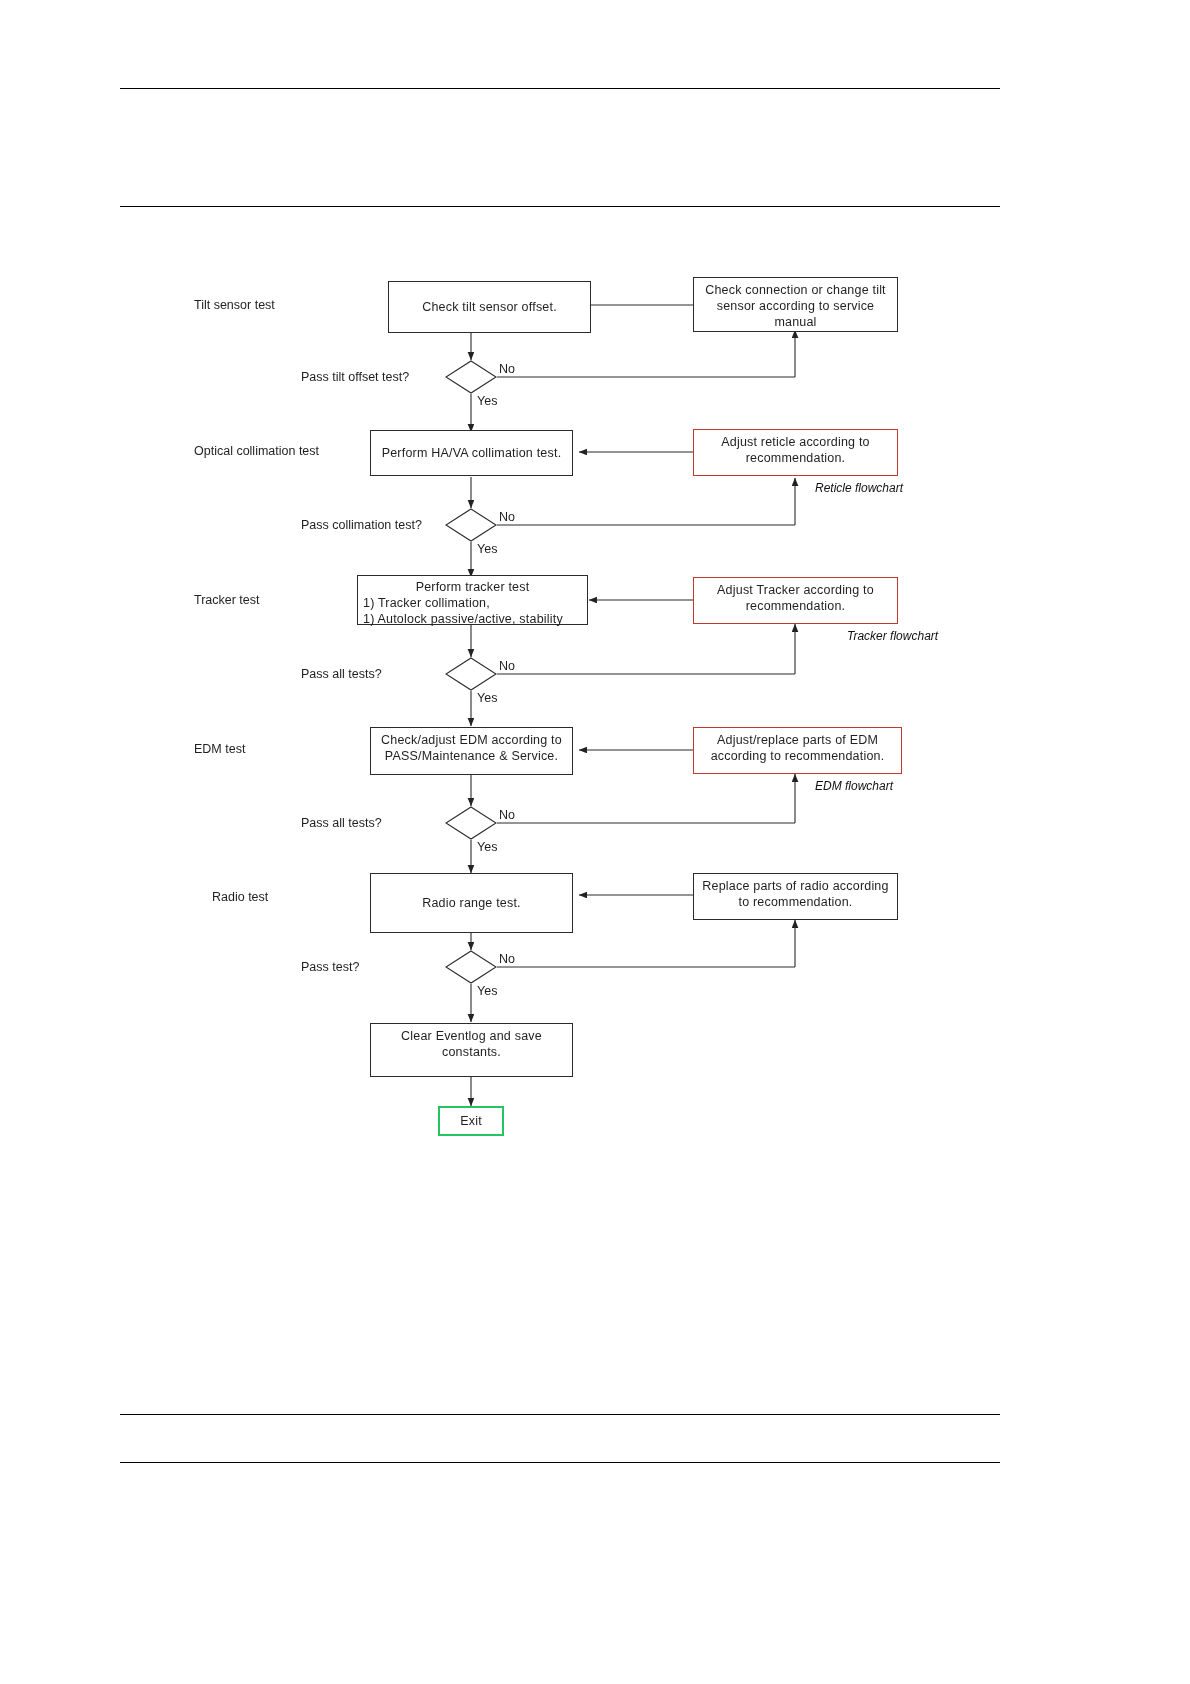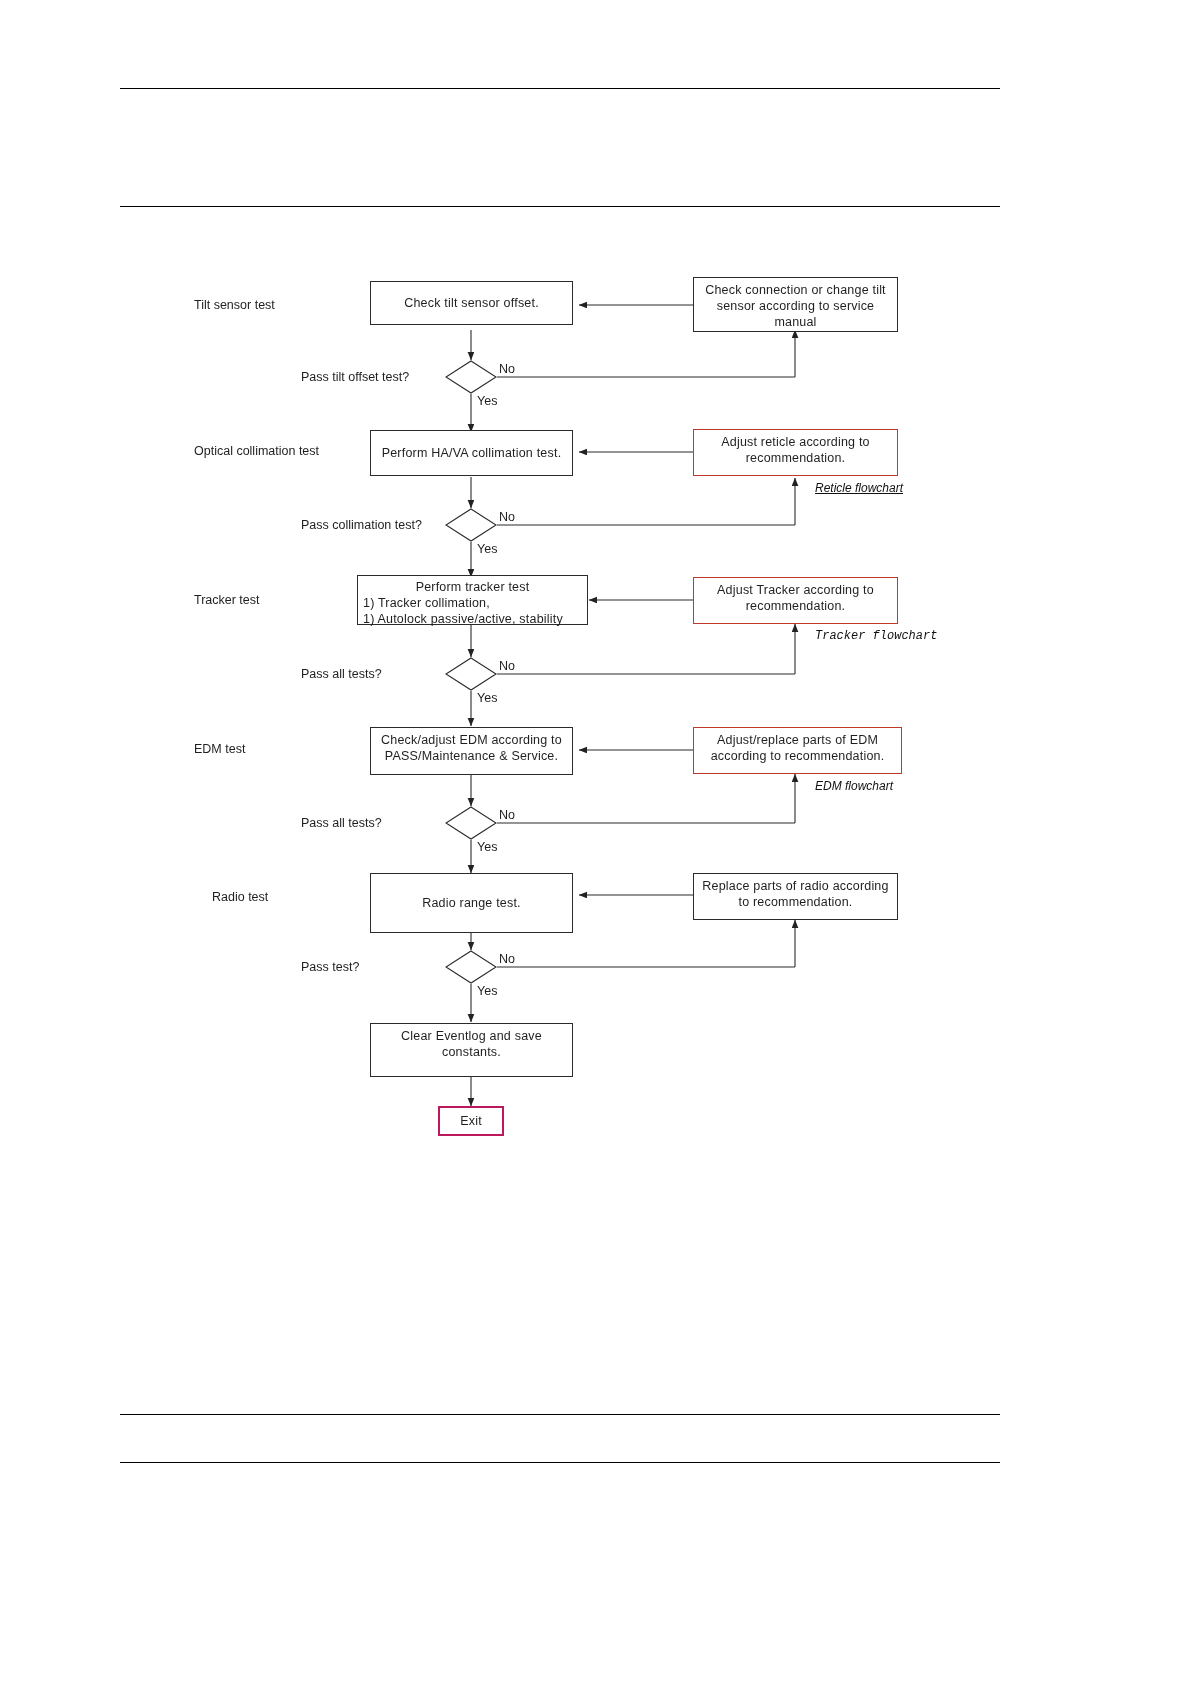--- a/index.html
+++ b/index.html
@@ -52,21 +52,21 @@
     color: #1f1f1f;
     padding: 2px 6px;
   }
   .process {
     border: 1px solid #2b2b2b;
   }
   .process.red {
     border: 1px solid #c0392b;
   }
   .process.terminator {
-    border: 2px solid #be185d;
+    border: 2px solid #22c55e;
     font-size: 12.5px;
   }
   .multiline {
     display: block;
     padding-top: 4px;
   }
   .listbox {
     display: block;
     text-align: left;
     padding: 3px 5px;
@@ -184,21 +184,21 @@
         <line x1="471" y1="1070" x2="471" y2="1106" marker-end="url(#ah)"></line>
       </g>
     </svg>
 
     <div class="lane-label" style="left:194px; top:298px;">Tilt sensor test</div>
     <div class="lane-label" style="left:194px; top:444px;">Optical collimation test</div>
     <div class="lane-label" style="left:194px; top:593px;">Tracker test</div>
     <div class="lane-label" style="left:194px; top:742px;">EDM test</div>
     <div class="lane-label" style="left:212px; top:890px;">Radio test</div>
 
-    <div class="node process" style="left:370px; top:281px; width:203px; height:44px;align-items:center;">
+    <div class="node process" style="left:388px; top:281px; width:203px; height:52px;align-items:center;">
       <span>Check tilt sensor offset.</span>
     </div>
 
     <div class="node process" style="left:370px; top:430px; width:203px; height:46px;">
       <span>Perform HA/VA collimation test.</span>
     </div>
 
     <div class="node process listbox" style="left:357px; top:575px; width:231px; height:50px;">
       <span class="head">Perform tracker test</span>
       <span style="display:block;">1) Tracker collimation,</span>
@@ -289,18 +289,18 @@
 
     <div class="edge-label" style="left:499px; top:659px;">No</div>
     <div class="edge-label" style="left:477px; top:691px;">Yes</div>
 
     <div class="edge-label" style="left:499px; top:808px;">No</div>
     <div class="edge-label" style="left:477px; top:840px;">Yes</div>
 
     <div class="edge-label" style="left:499px; top:952px;">No</div>
     <div class="edge-label" style="left:477px; top:984px;">Yes</div>
 
-    <div class="flow-ref" style="left:815px; top:481px;text-decoration:underline;">Reticle flowchart</div>
-    <div class="flow-ref" style="left:815px; top:629px;font-family:Liberation Mono, monospace;">Tracker flowchart</div>
+    <div class="flow-ref" style="left:815px; top:481px;">Reticle flowchart</div>
+    <div class="flow-ref" style="left:847px; top:629px;">Tracker flowchart</div>
     <div class="flow-ref" style="left:815px; top:779px;">EDM flowchart</div>
 
   </div>
 </div>
 
 </body></html>

